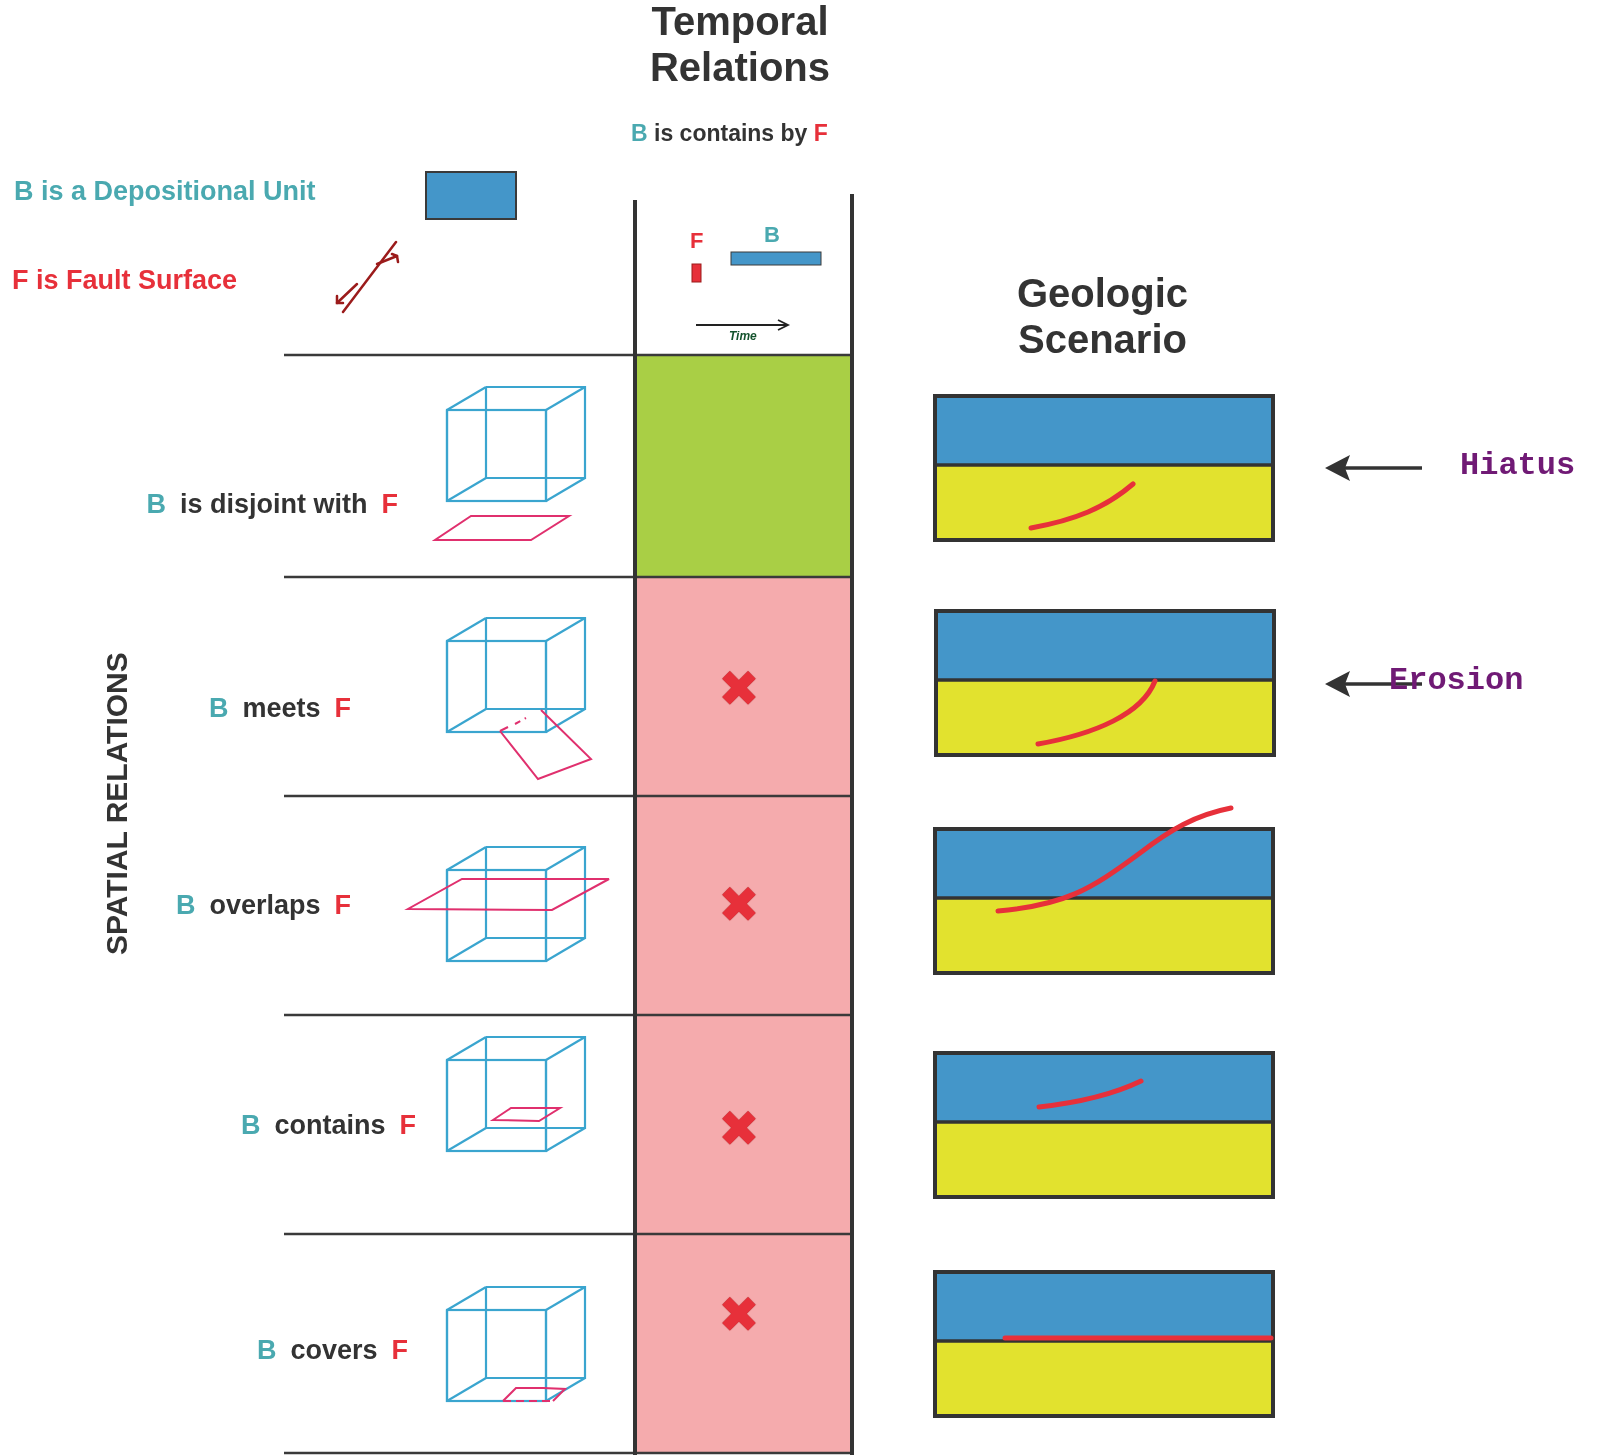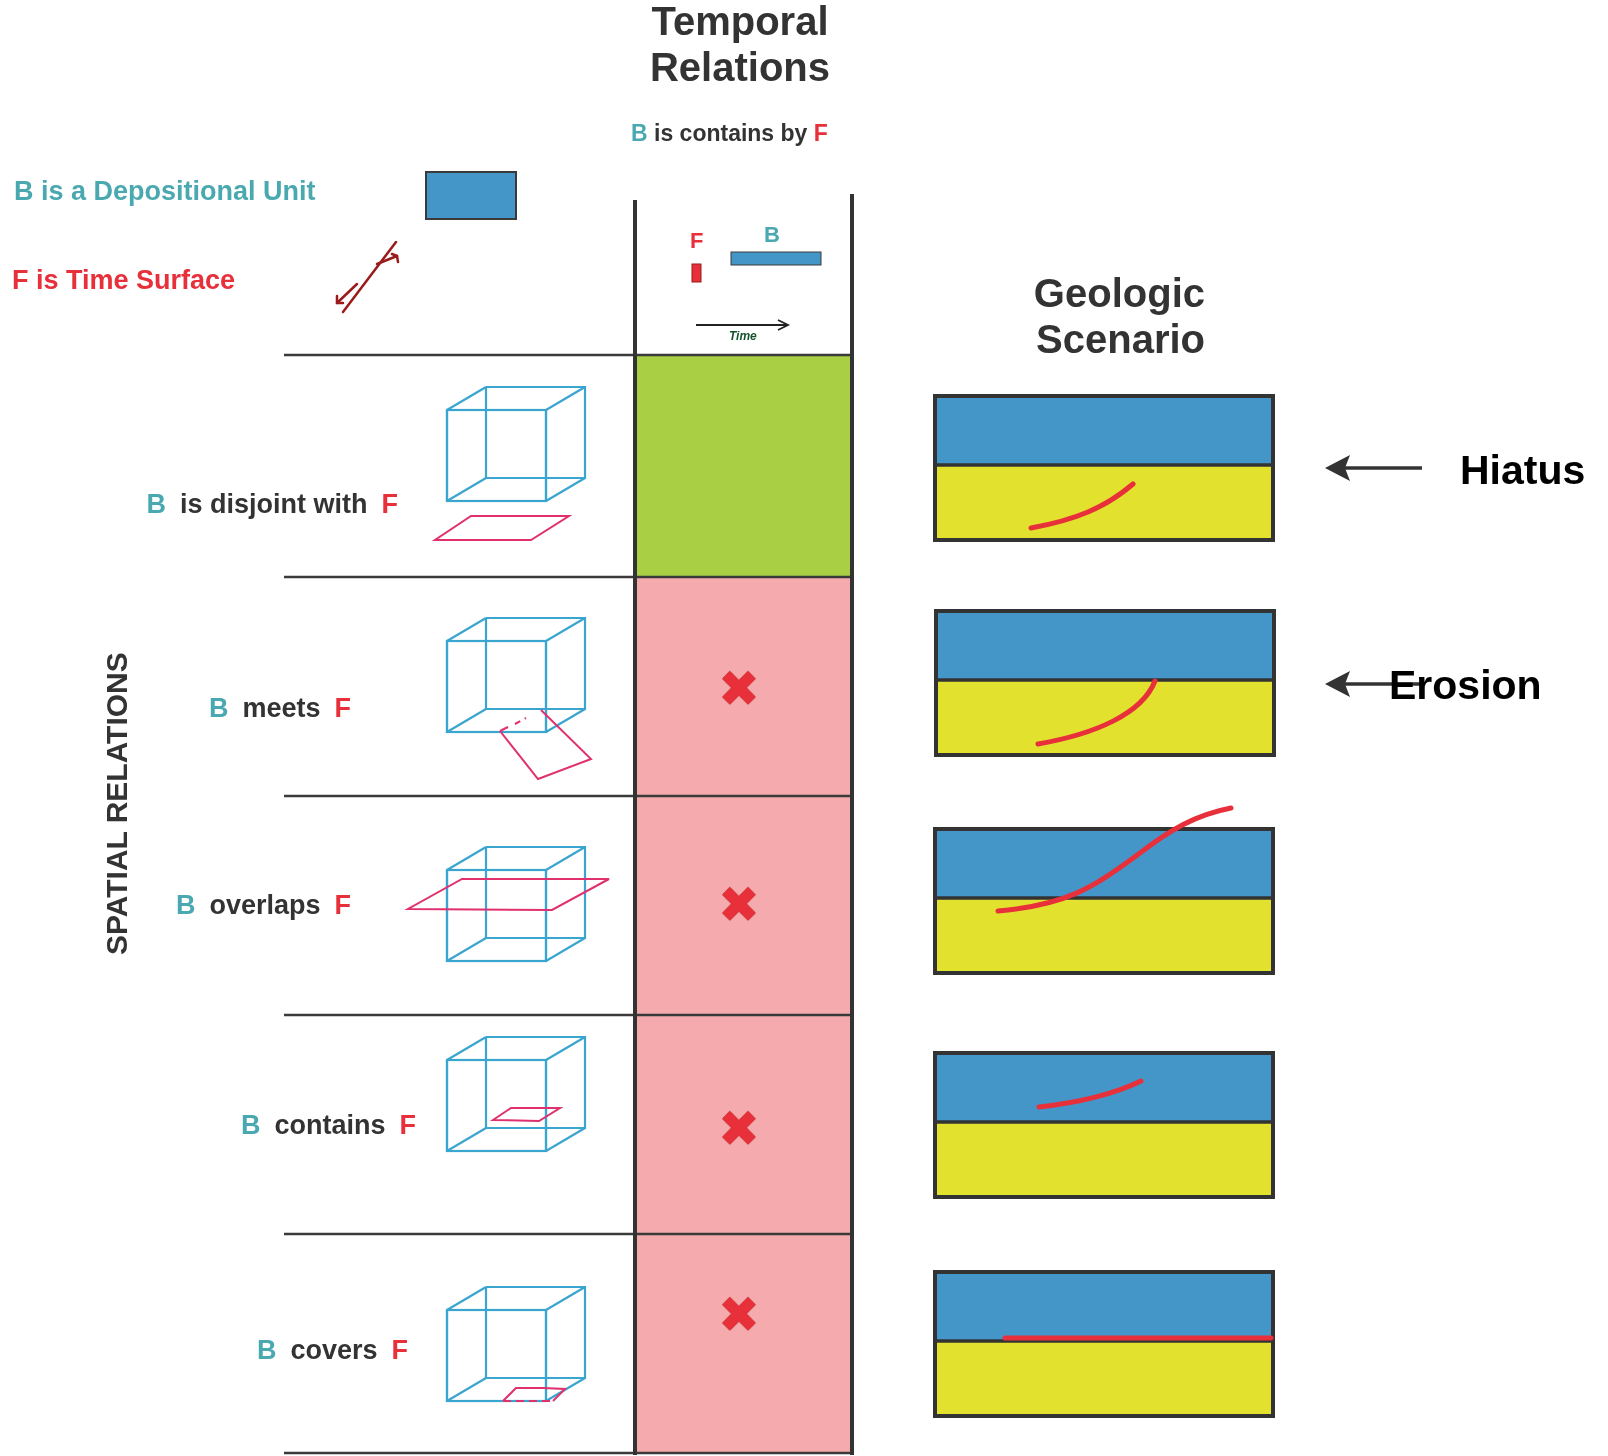--- a/index.html
+++ b/index.html
@@ -9,21 +9,21 @@
   .b { color: #4aa9b0; }
   .f { color: #e7303a; }
   .dark { color: #333333; }
   .bold { font-weight: bold; }
   .title { font-size: 40px; font-weight: bold; line-height: 46px; text-align: center; color: #333333; }
   .legend-text { font-size: 27px; font-weight: bold; white-space: nowrap; }
   .row-label { font-size: 27px; font-weight: bold; white-space: nowrap; text-align: right; }
   .row-label .gap { display: inline-block; width: 14px; }
   .vertical-title { font-size: 30px; font-weight: bold; white-space: nowrap; color: #333333;
                     transform: rotate(-90deg); transform-origin: left top; }
-  .side-label { font-size: 41px; font-weight: bold; color: #000000; white-space: nowrap; }
+  .side-label { font-size: 32px; font-weight: bold; color: #701a75; white-space: nowrap; font-family: Liberation Mono, monospace; }
   svg { position: absolute; left: 0; top: 0; }
 </style>
 </head>
 <body>
 
 <svg width="1608" height="1456" viewBox="0 0 1608 1456">
 
   <rect x="635" y="355" width="216" height="222" fill="#a9cf45"></rect>
   <rect x="635" y="577" width="216" height="219" fill="#f5abad"></rect>
   <rect x="635" y="796" width="216" height="219" fill="#f5abad"></rect>
@@ -162,26 +162,26 @@
 <div class="abs f bold" style="left:690px; top:228px; font-size:22px;">F</div>
 <div class="abs b bold" style="left:764px; top:222px; font-size:22px;">B</div>
 <div class="abs" style="left:729px; top:329px; font-size:12px; font-style:italic; font-weight:bold; color:#14532d;">Time</div>
 
 <div class="abs legend-text b" style="left:14px; top:176px;">
   <span>B</span>
   <span>is a Depositional Unit</span>
 </div>
 <div class="abs legend-text f" style="left:12px; top:265px;">
   <span>F</span>
-  <span>is Time Surface</span>
+  <span>is Fault Surface</span>
 </div>
 
 <div class="abs vertical-title" style="left:100px; top:955px;">SPATIAL RELATIONS</div>
 
-<div class="abs title" style="left:1000px; top:270px; width:205px; text-align:right;">
+<div class="abs title" style="left:1000px; top:270px; width:205px; text-align:center;">
   <div>Geologic</div>
   <div>Scenario</div>
 </div>
 
 <div class="abs row-label" style="right:1210px; top:489px;">
   <span class="b">B</span><span class="gap"></span><span class="dark">is disjoint with</span><span class="gap"></span><span class="f">F</span>
 </div>
 <div class="abs row-label" style="right:1257px; top:693px;margin-left:8px;">
   <span class="b">B</span><span class="gap"></span><span class="dark">meets</span><span class="gap"></span><span class="f">F</span>
 </div>

